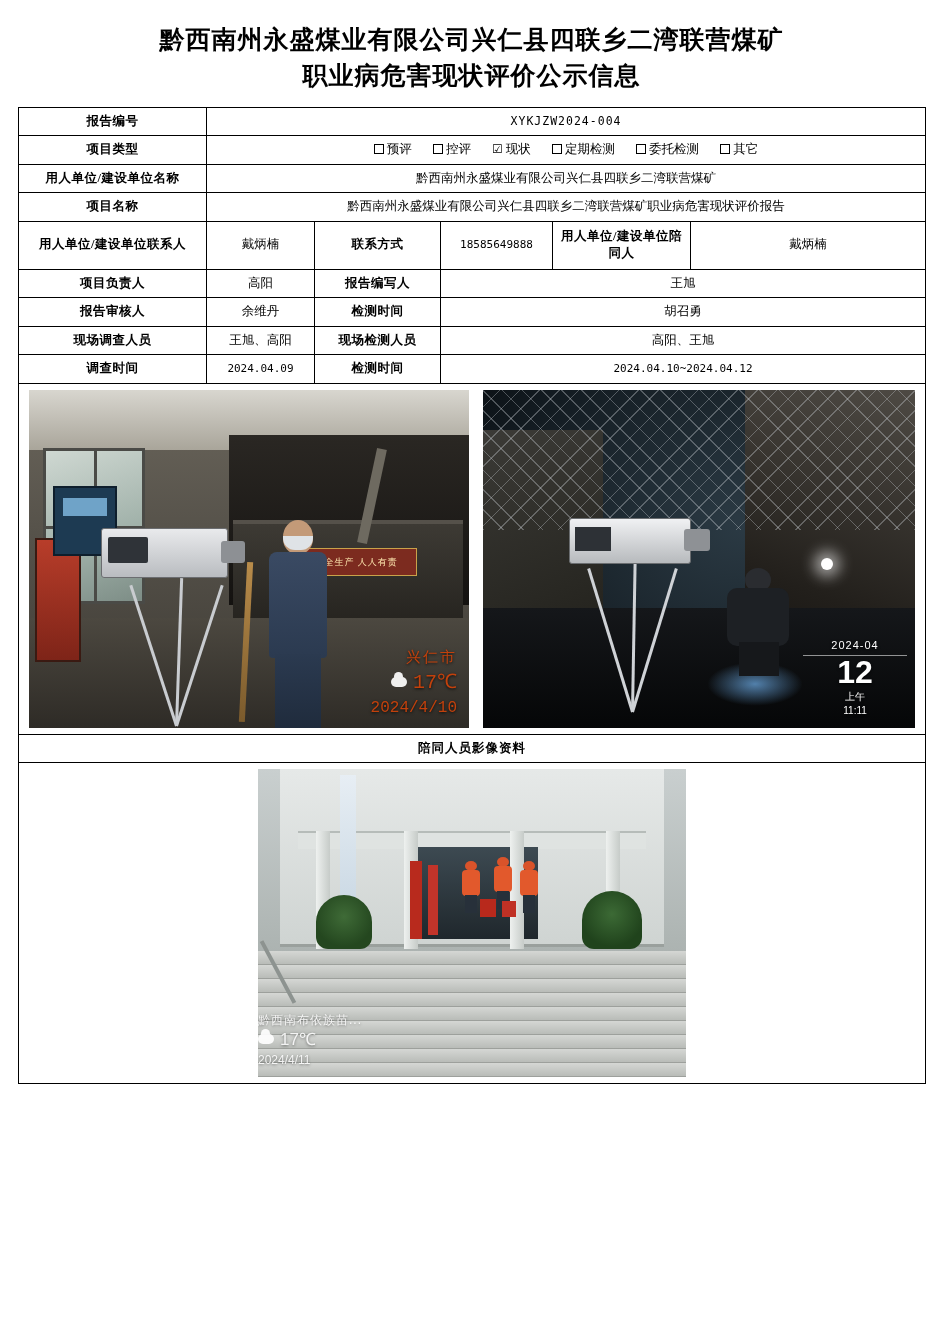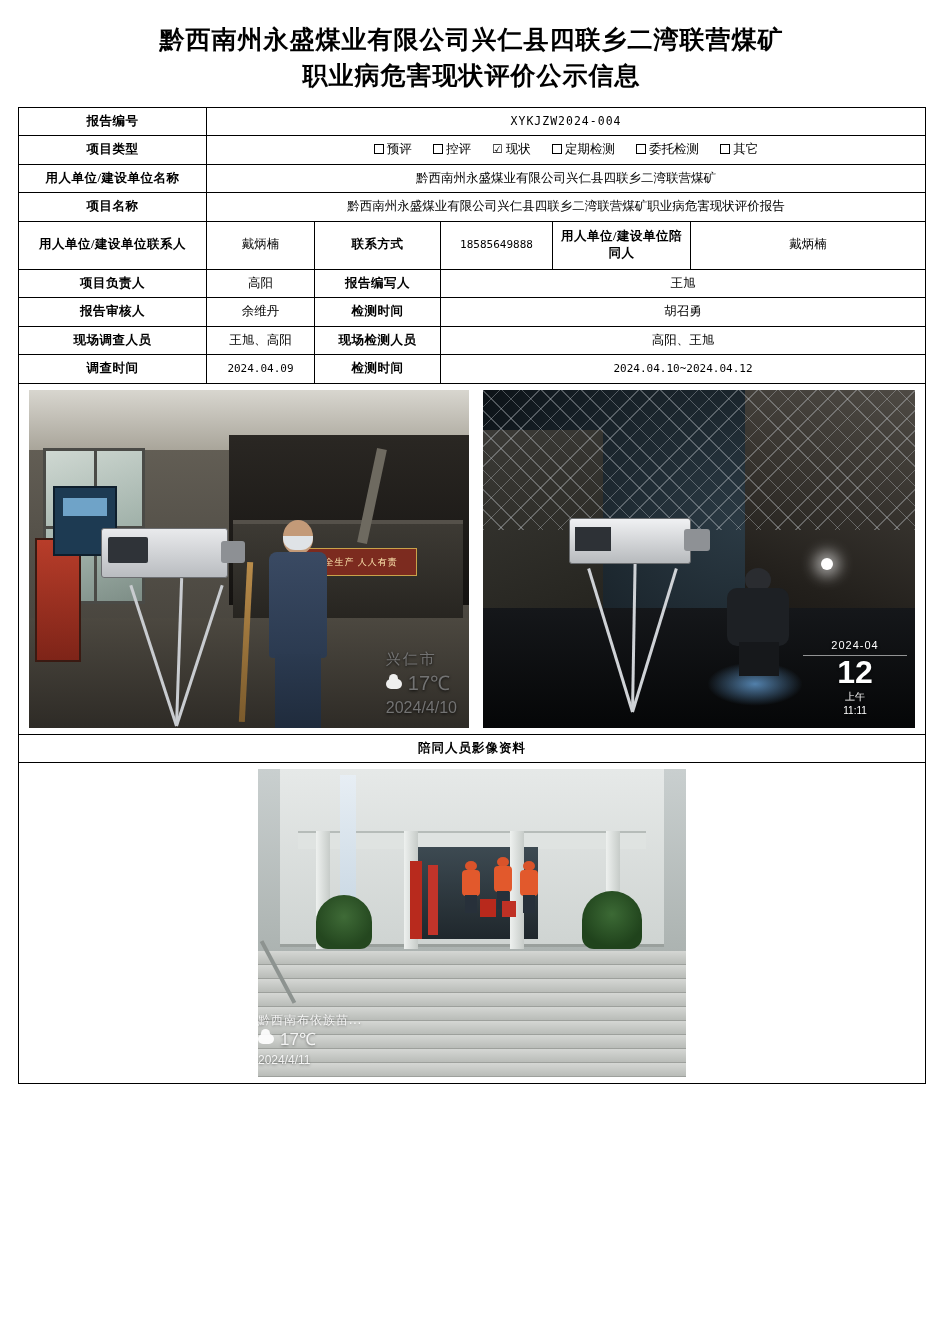--- a/index.html
+++ b/index.html
@@ -196,22 +196,22 @@
   }
   .p1-broom {
     position:absolute; left: 214px; top: 172px; width: 6px; height: 160px;
     background: linear-gradient(#b98c4a,#7a5a2c); transform: rotate(3deg);
   }
   .p1-pipe {
     position:absolute; right: 92px; top: 58px; width: 10px; height: 96px;
     background:#6e6a60; transform: rotate(12deg);
   }
   .p1-weather {
-    position:absolute; right: 12px; bottom: 8px; text-align: left;
-    color:#737373; font-family:Liberation Sans, sans-serif;
+    position:absolute; right: 12px; bottom: 8px; text-align: right;
+    color:#c2410c; font-family:Liberation Mono, monospace;
     text-shadow: 0 1px 3px rgba(0,0,0,.8);
   }
   .p1-weather .city { font-size: 15px; letter-spacing:2px; }
   .p1-weather .temp { font-size: 20px; }
   .p1-weather .date { font-size: 16px; }
   .cloud-ic {
     display:inline-block; width:16px; height:10px; background:#fff;
     border-radius:6px; position:relative; margin-right:6px; vertical-align:1px;
     opacity:.92;
   }

